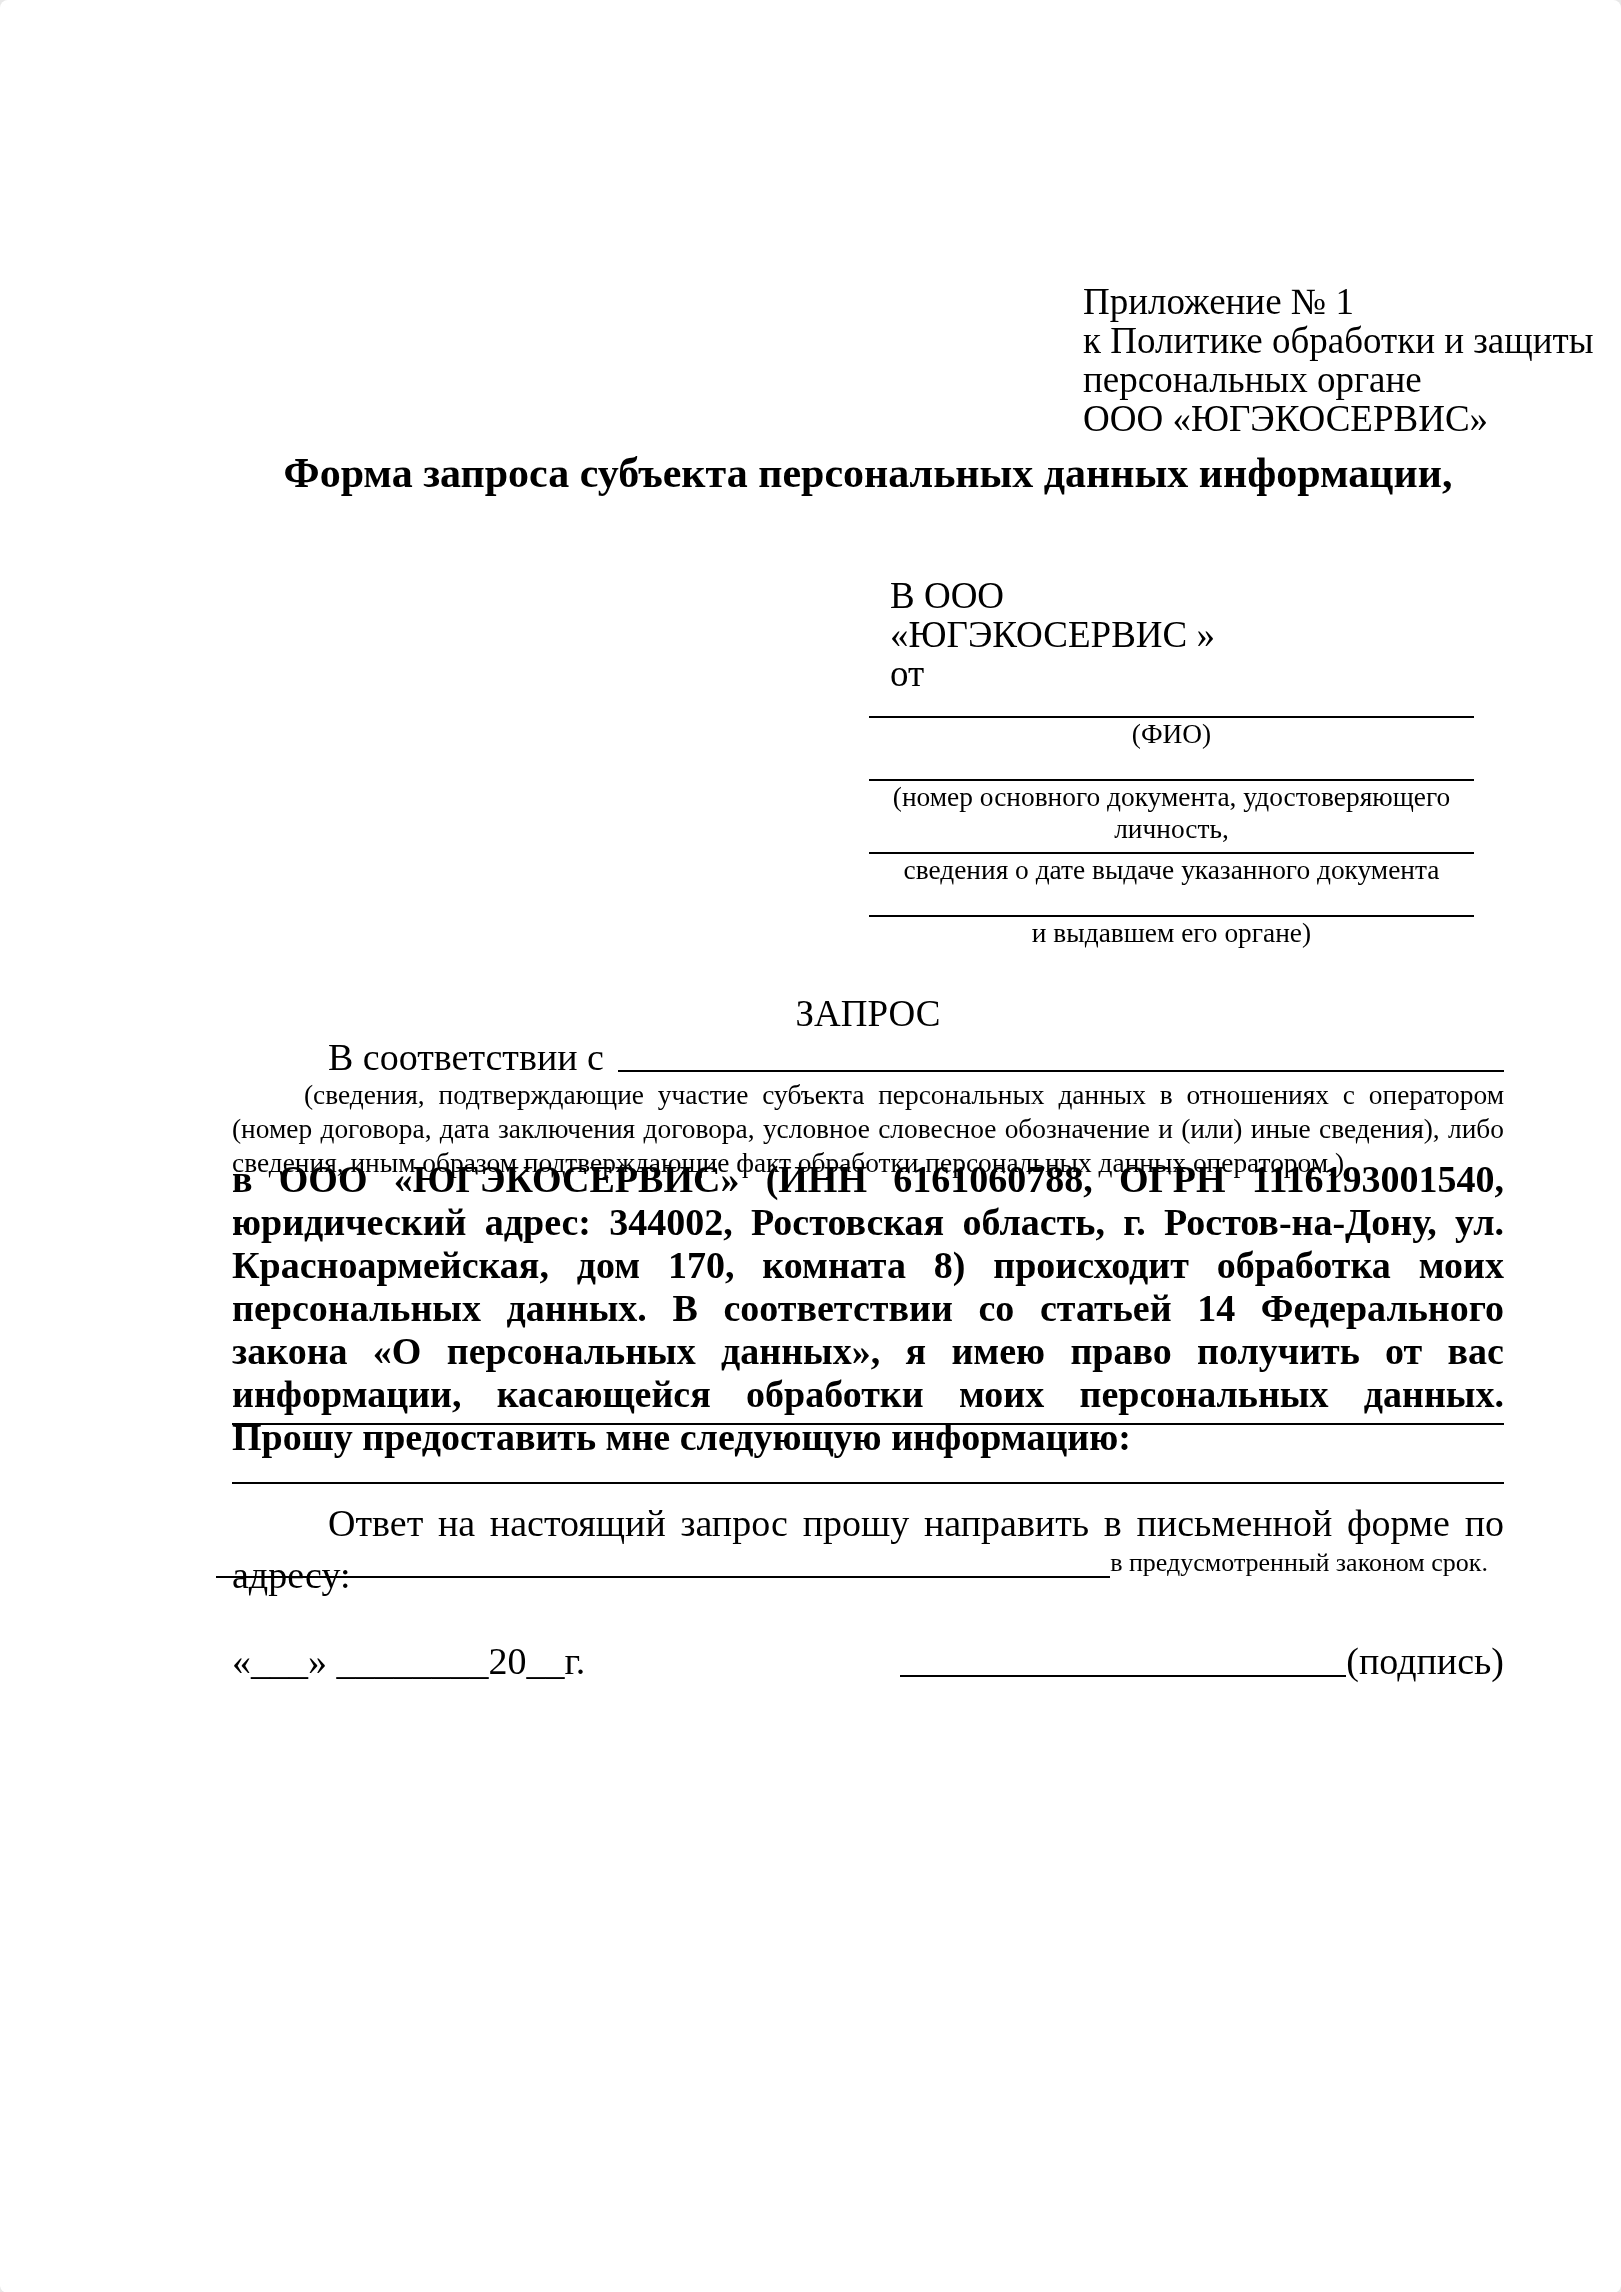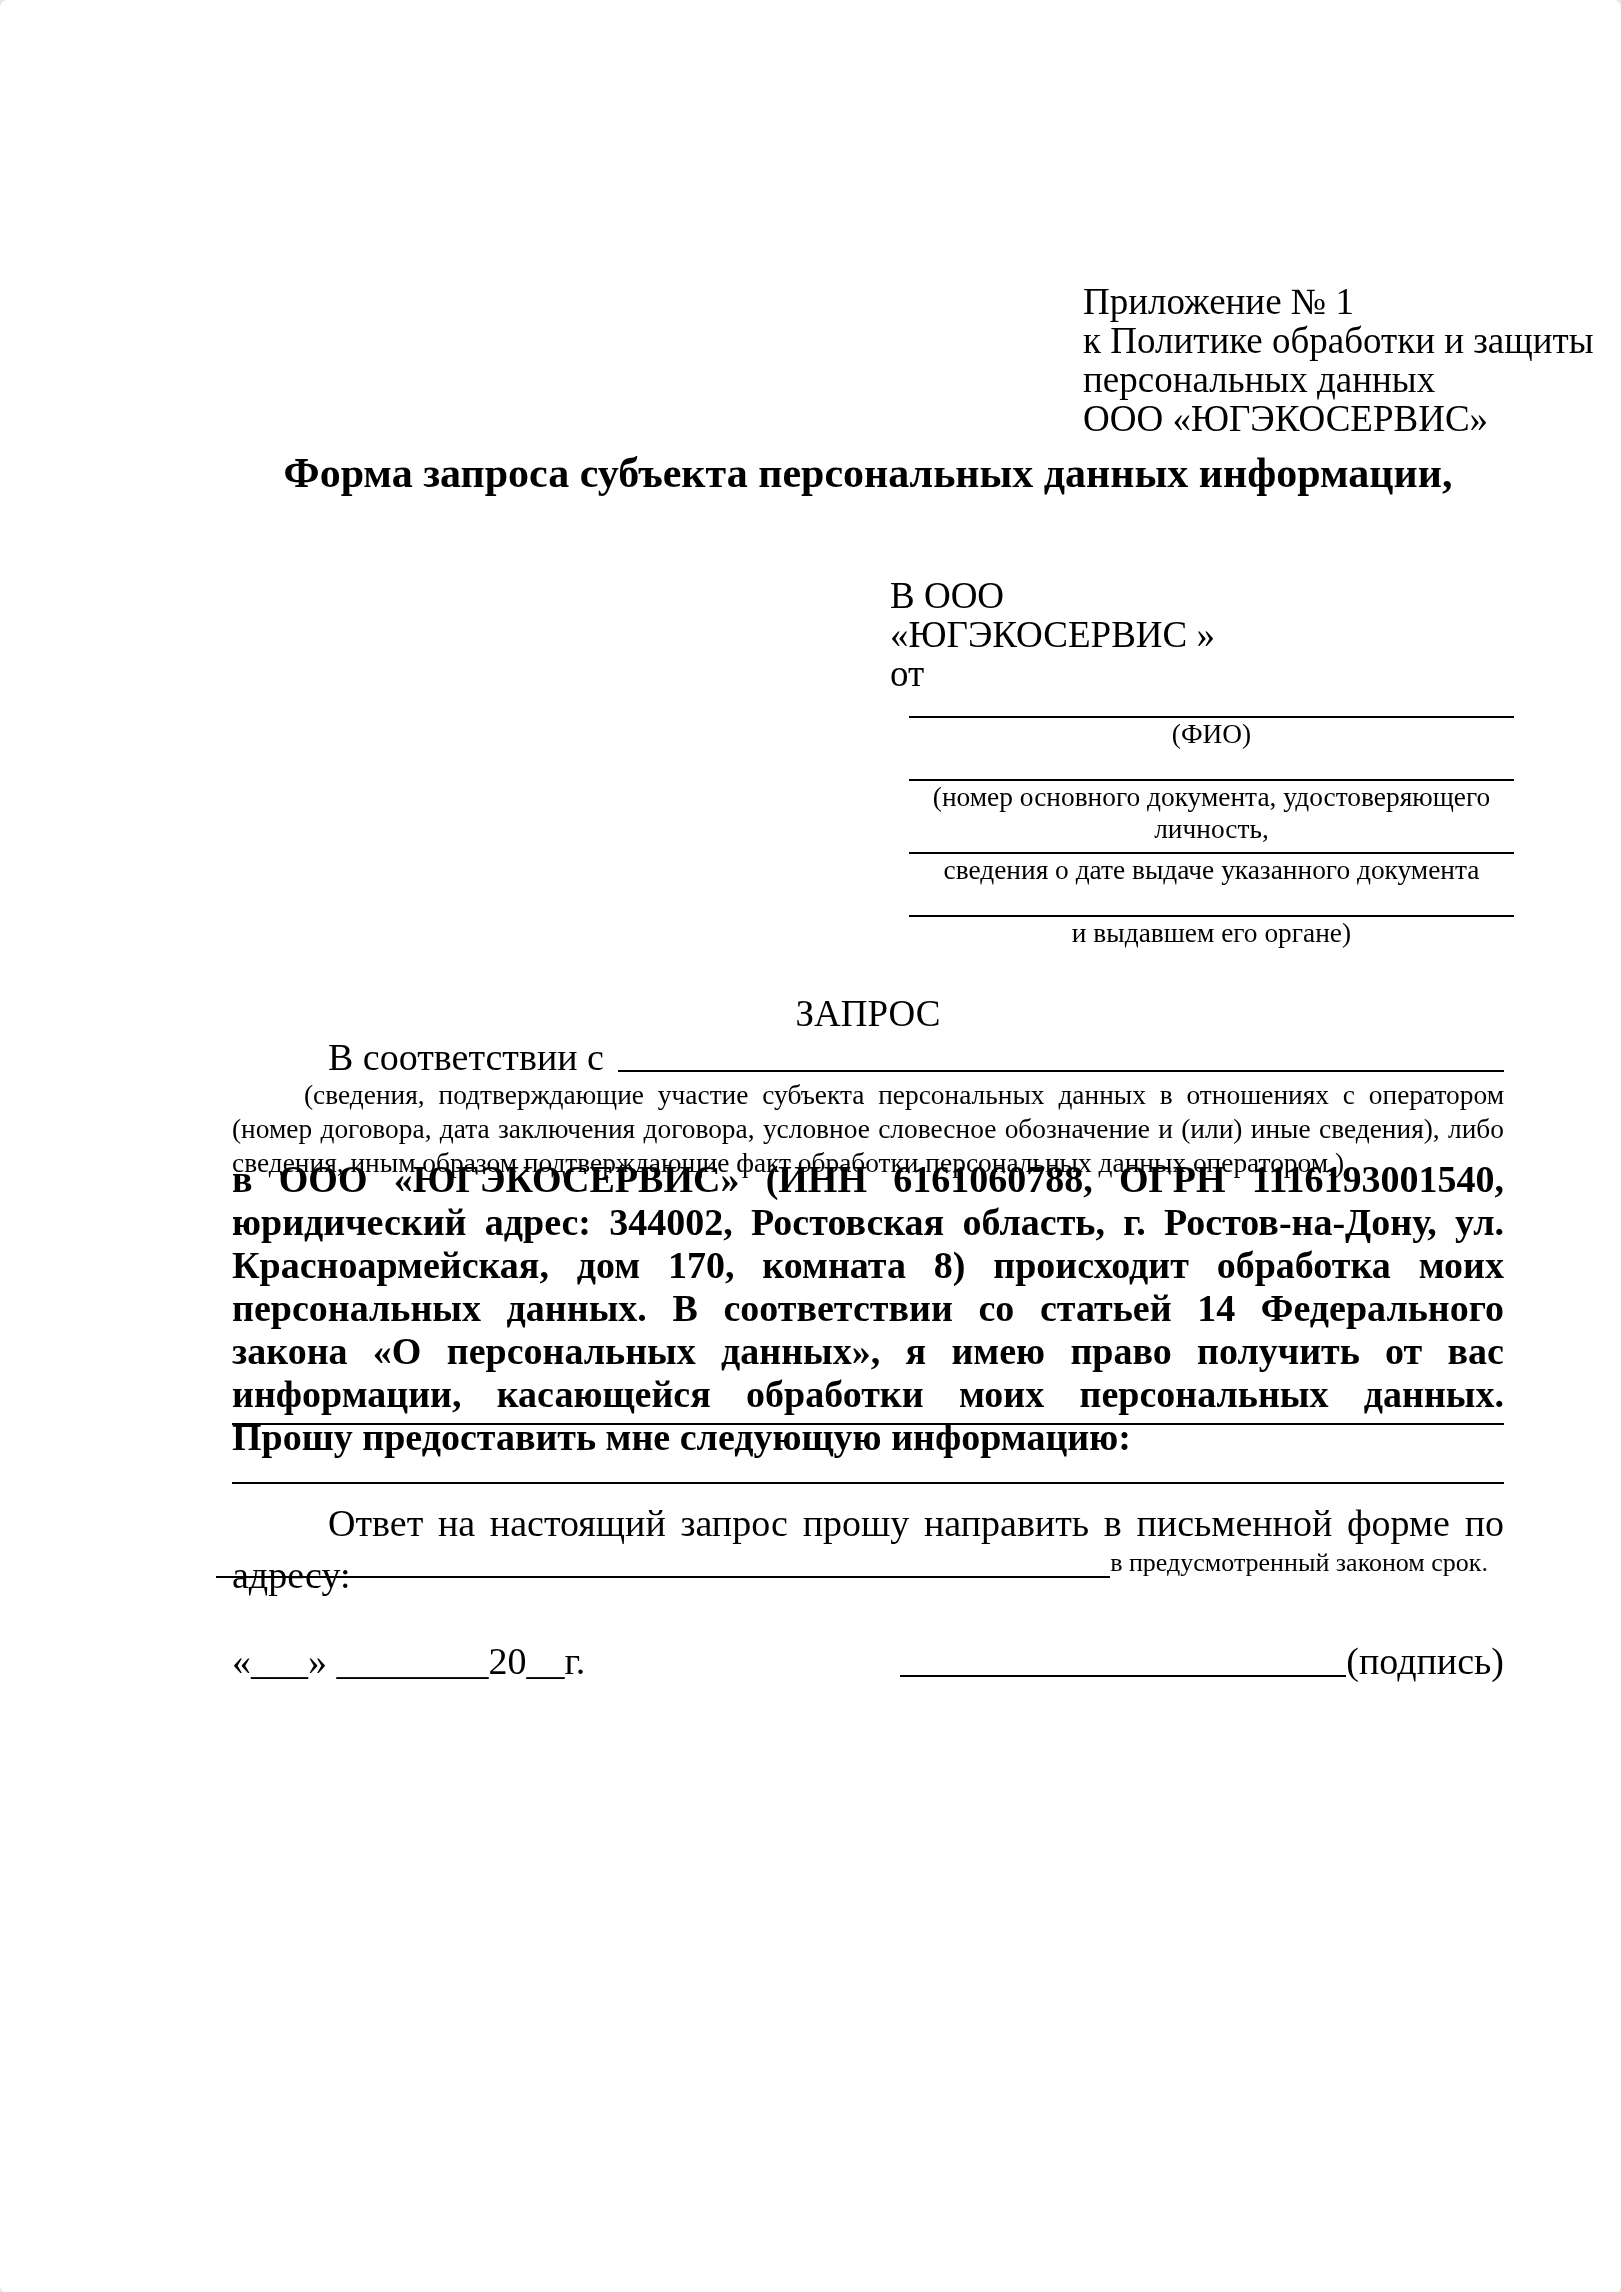--- a/index.html
+++ b/index.html
@@ -13,21 +13,21 @@
     overflow:hidden;
     border-radius:8px;
   }
   
   .appendix { position:absolute; left:1083px; top:282px; font-size:37px; line-height:39px; }
   
   .title { position:absolute; left:232px; top:449px; width:1272px; text-align:center; font-weight:bold; font-size:42px; line-height:49px; }
   
   .addressee { position:absolute; left:890px; top:576px; font-size:37px; line-height:39px; }
   
-  .field { position:absolute; left:909px; width:605px; }
+  .field { position:absolute; left:869px; width:605px; }
   .field .rule { border-top:2.9px solid #000; height:0; }
   .field .cap { text-align:center; font-size:27.4px; line-height:32px; }
   .f1 { top:716px; } .f2 { top:779px; } .f3 { top:852px; } .f4 { top:915px; }
   
   .zapros { position:absolute; left:232px; top:992px; width:1272px; text-align:center; font-size:37px; line-height:43px; }
   .intro { position:absolute; left:232px; top:1035px; width:1272px; display:flex; font-size:38px; line-height:44px; }
   .intro .prefix { margin-left:96px; white-space:nowrap; padding-right:13.7px; }
   .fill { flex:1 1 auto; border-bottom:2.9px solid #000; margin-bottom:6.9px; }
   .note { position:absolute; left:232px; top:1078px; width:1272px; font-size:27.4px; line-height:34px; text-align:justify; text-indent:72px; }
   .bodytext { position:absolute; left:232px; top:1158px; width:1272px; font-size:38px; line-height:43px; text-align:justify;font-weight:bold; }
@@ -43,21 +43,21 @@
   .sig .cap { white-space:nowrap; }
 </style>
 </head>
 <body>
 
 <div class="page">
 
   <div class="appendix">
     <div>Приложение № 1</div>
     <div>к Политике обработки и защиты</div>
-    <div>персональных данных</div>
+    <div>персональных органе</div>
     <div>ООО «ЮГЭКОСЕРВИС»</div>
   </div>
 
   <div class="title">
     <div>Форма запроса субъекта персональных данных информации,</div>
   </div>
 
   <div class="addressee">
     <div>В ООО</div>
     <div>«ЮГЭКОСЕРВИС »</div>

